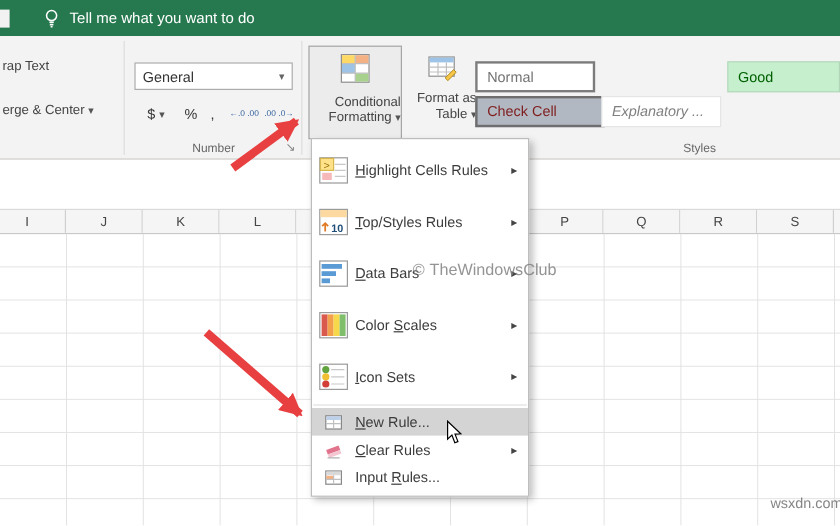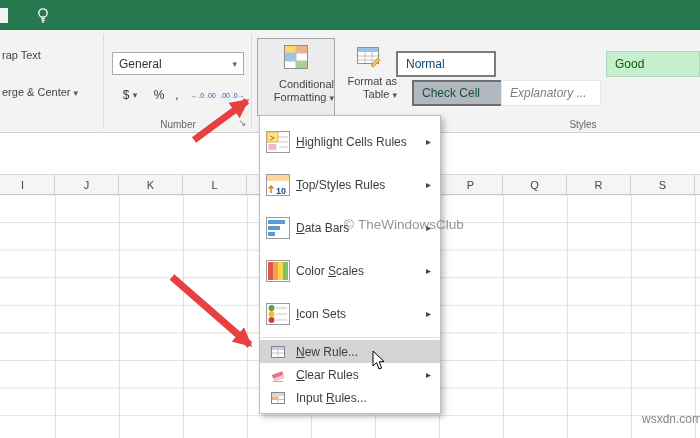--- a/index.html
+++ b/index.html
@@ -30,26 +30,26 @@
   .launcher{position:absolute;left:238px;top:87px;font-size:10px;color:#888;cursor:pointer}
   .caret{font-size:9px;color:#555}
 
   .big-btn{position:absolute;top:8px;height:78px;display:flex;flex-direction:column;
            align-items:center;cursor:pointer;padding-top:4px}
   .big-btn .lbl{font-size:11px;line-height:12.5px;color:#444;text-align:right;margin-top:3px}
   .cf-btn{left:257px;width:78px;background:#ececec;border:1px solid #a6a6a6}
   .fat-btn{left:339px;width:58px}
 
   .style-cell{position:absolute;height:26px;display:flex;align-items:center;padding-left:8px;
-              font-size:12px;cursor:pointer;border:1px solid rgba(0,0,0,0.10);background:#fff;color:#0c4a6e}
+              font-size:12px;cursor:pointer;border:1px solid rgba(0,0,0,0.10);background:#fff;color:#737373}
   .st-normal{left:396px;top:21px;width:100px;border:2px solid #7c7c7c}
   .st-bad{left:501px;top:21px;width:100px;background:var(--bad-bg,#ffc7ce);color:var(--bad-text,#9c0006)}
   .st-good{left:606px;top:21px;width:94px;background:var(--good-bg,#c6efce);color:var(--good-text,#006100)}
-  .st-check{left:412px;top:50px;width:108px;background:var(--check-bg,#b2b8c2);
-            border:2px solid #6e6e6e;color:#14532d}
+  .st-check{left:396px;top:50px;width:108px;background:var(--check-bg,#b2b8c2);
+            border:2px solid #6e6e6e;color:#7f1d1d}
   .st-expl{left:501px;top:50px;width:100px;font-style:italic;color:#808080}
   .st-input{left:606px;top:50px;width:94px;background:var(--input-bg,#fbcd9e);color:var(--input-text,#3f3f76)}
 
   
   .col-headers{position:absolute;left:-9px;top:174px;height:21px;display:flex;
                border-top:1px solid #d9d9d9;border-bottom:1px solid #c8c8c8}
   .col-h{width:64px;height:100%;background:#f5f5f5;border-right:1px solid #d0d0d0;
          font-size:11px;color:#454545;display:flex;align-items:center;justify-content:center;cursor:pointer}
   .grid{position:absolute;left:0;top:195px;width:700px;height:243px;background-color:#fff;
         background-image:
@@ -89,20 +89,21 @@
 <div class="screen">
 
   <div class="topbar">
     <div class="topbar-fragment"></div>
     <span class="bulb">
       <svg width="18" height="18" viewBox="0 0 18 18" fill="none" stroke="#fff" stroke-width="1.3">
         <circle cx="9" cy="7" r="4.2"></circle>
         <path d="M7.2 12.5 h3.6 M7.5 14.5 h3 M8.2 16.3 h1.6"></path>
       </svg>
     </span>
+    <span class="tellme-text">Tell me what you want to do</span>
   </div>
 
   <div class="ribbon">
     <span class="rb-label" style="left:2px;top:19px">rap Text</span>
     <span class="rb-label" style="left:2px;top:56px">
       <span>erge &amp; Center</span>
       <span class="caret">▾</span>
     </span>
     <div class="sep" style="left:103px"></div>
 

